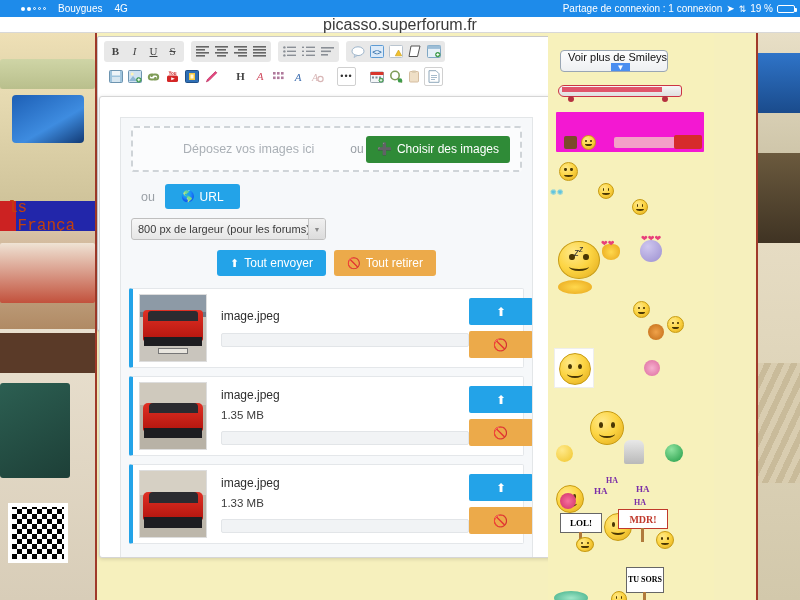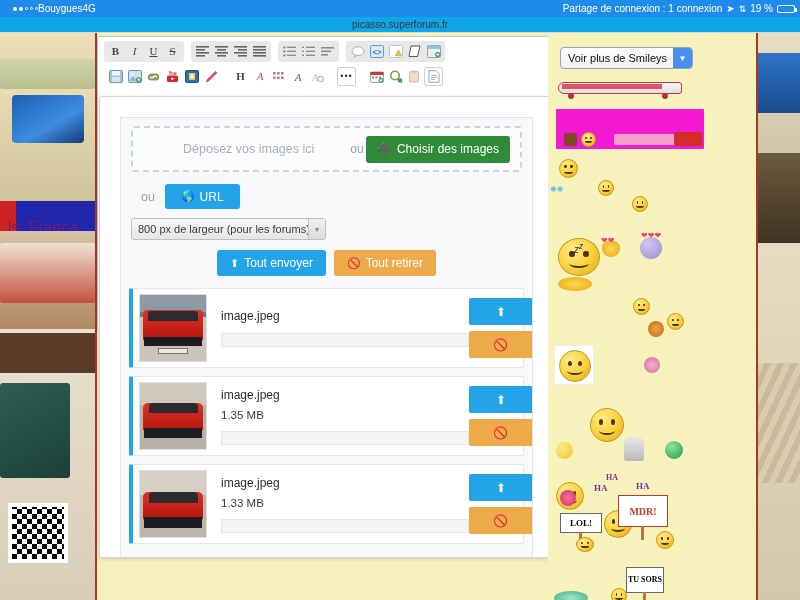--- a/index.html
+++ b/index.html
@@ -13,21 +13,21 @@
   
   #statusbar {
     position: absolute; top: 0; left: 0;
     width: 800px; height: 17px;
     background: #1e8bea;
     color: #ffffff;
     font-size: 10px;
     display: flex; align-items: center;
     z-index: 100;
   }
-  #statusbar .left { display: flex; align-items: center; gap: 0; padding-left: 13px; }
+  #statusbar .left { display: flex; align-items: center; gap: 12px; padding-left: 21px; }
   #statusbar .dots { display: flex; align-items: center; gap: 2px; }
   #statusbar .dot { width: 4px; height: 4px; border-radius: 50%; background: #fff; }
   #statusbar .dot.off { background: transparent; border: 1px solid #fff; width: 3px; height: 3px; }
   #statusbar .center {
     position: absolute; left: 0; right: 0; text-align: center;
     font-weight: bold; font-size: 10px; pointer-events: none;
   }
   #statusbar .right {
     margin-left: auto; padding-right: 5px;
     display: flex; align-items: center; gap: 4px;
@@ -39,23 +39,23 @@
   .battery::after {
     content: ""; position: absolute; right: -3px; top: 2px;
     width: 2px; height: 4px; background: #fff; border-radius: 0 1px 1px 0;
   }
   .battery .fill { height: 100%; background: #fff; width: 19%; border-radius: 1px 0 0 1px; }
 
   
   #urlbar {
     position: absolute; top: 17px; left: 0;
     width: 800px; height: 16px;
-    background: #0ea5e9;
+    background: #ffffff;
     color: #3a3a3a;
-    font-size: 10px;
+    font-size: 16px;
     display: flex; align-items: center; justify-content: center;
     border-bottom: 1px solid #d8d8d8;
     z-index: 99;
   }
 
   
   #page {
     position: absolute; top: 33px; left: 0;
     width: 800px; height: 567px;
     overflow: hidden;
@@ -224,21 +224,21 @@
     width: 166px; height: 567px;
     background: #f7f1bb;
     overflow: hidden;
   }
   .smiley-select-wrap { padding: 14px 0 0 12px; }
   .smiley-select {
     display: inline-flex; align-items: center;
     height: 22px; border: 1px solid #9aa6b4; border-radius: 4px;
     background: linear-gradient(#fdfdfd,#eef0f2);
     font-size: 11px; color: #111;
-    padding-left: 7px; cursor: pointer; overflow: hidden;
+    padding-left: 7px; cursor: pointer; overflow: hidden; flex-direction: column;
   }
   .smiley-select .cap {
     width: 19px; height: 20px; margin-left: 6px;
     background: #4a8ef0; color:#fff;
     display:flex; align-items:center; justify-content:center;
     font-size: 8px;
   }
   .banner-train {
     margin: 10px 0 0 10px; width: 132px; height: 22px;
     position: relative;
@@ -316,21 +316,21 @@
 
 <div id="page">
 
   <div class="wallpaper left">
     <div class="tile" style="left:0;top:0;width:95px;height:60px;background:linear-gradient(#efe0b6,#ddd2a8);"></div>
     <div class="tile" style="left:0;top:26px;width:95px;height:30px;background:linear-gradient(#cfd5a6,#b9bf8c);border-radius:3px;"></div>
     <div class="tile" style="left:0;top:56px;width:95px;height:115px;background:linear-gradient(#e8dcb3,#cfc39a);"></div>
     <div class="tile" style="left:12px;top:62px;width:72px;height:48px;background:linear-gradient(150deg,#1d5fb5,#3e8ce0 60%,#123a74);border-radius:4px;"></div>
     <div class="tile" style="left:0;top:168px;width:95px;height:30px;background:#cc2222;"></div>
     <div class="tile" style="left:16px;top:168px;width:79px;height:30px;background:#2226aa;"></div>
-    <div class="tile" style="left:8px;top:186px;color:#701a75;font-size:16px;font-family:Liberation Sans, sans-serif;">ls &nbsp;França</div>
+    <div class="tile" style="left:8px;top:166px;color:#c2410c;font-size:16px;font-family:Liberation Mono, monospace;">ls &nbsp;França</div>
     <div class="tile" style="left:0;top:198px;width:95px;height:98px;background:linear-gradient(#d8c2a6,#b08a64);"></div>
     <div class="tile" style="left:0;top:210px;width:95px;height:60px;background:linear-gradient(#efe3d4,#c2513c);border-radius:2px;"></div>
     <div class="tile" style="left:0;top:296px;width:95px;height:271px;background:linear-gradient(#e9e0cf,#d8cdb8);"></div>
     <div class="tile" style="left:0;top:300px;width:95px;height:40px;background:#5a3a28;"></div>
     <div class="tile" style="left:0;top:350px;width:70px;height:95px;background:linear-gradient(150deg,#2c5f52,#1d3f37);border-radius:3px;"></div>
     <div class="tile" style="left:8px;top:470px;width:60px;height:60px;background:
       repeating-linear-gradient(90deg,#000 0 5px,#fff 5px 10px),
       repeating-linear-gradient(0deg,#000 0 5px,#fff 5px 10px);
       background-blend-mode:difference;border:4px solid #fff;"></div>
   </div>
@@ -792,21 +792,21 @@
         <span class="sm" style="left:12px;top:335px;width:16px;height:16px;border-radius:50%;background:radial-gradient(circle,#f6709c,#cf2f66);"></span>
       </div>
 
       <div style="position:absolute;left:12px;top:480px;width:42px;height:20px;font-size:9px;" class="sign">
         <span>LOL!</span>
       </div>
       <span class="sm-face" style="position:absolute;left:28px;top:504px;width:18px;height:15px;">
           <span class="sm-mouth"></span>
         </span>
 
-      <div style="position:absolute;left:70px;top:462px;width:50px;height:32px;font-size:10px;color:#c0392b;border-color:#c0392b;" class="sign">
+      <div style="position:absolute;left:70px;top:476px;width:50px;height:20px;font-size:10px;color:#c0392b;border-color:#c0392b;" class="sign">
         <span>MDR!</span>
       </div>
       <span class="sm-face" style="position:absolute;left:108px;top:498px;width:18px;height:18px;">
           <span class="sm-mouth"></span>
         </span>
 
       <div style="position:absolute;left:78px;top:534px;width:38px;height:26px;font-size:8px;line-height:1.1;flex-direction:column;" class="sign">
         <span>TU SORS</span>
       </div>
       <span class="sm" style="position:absolute;left:6px;top:558px;width:34px;height:14px;background:radial-gradient(ellipse,#9fe6c8,#3fae86);border-radius:50%;"></span>

